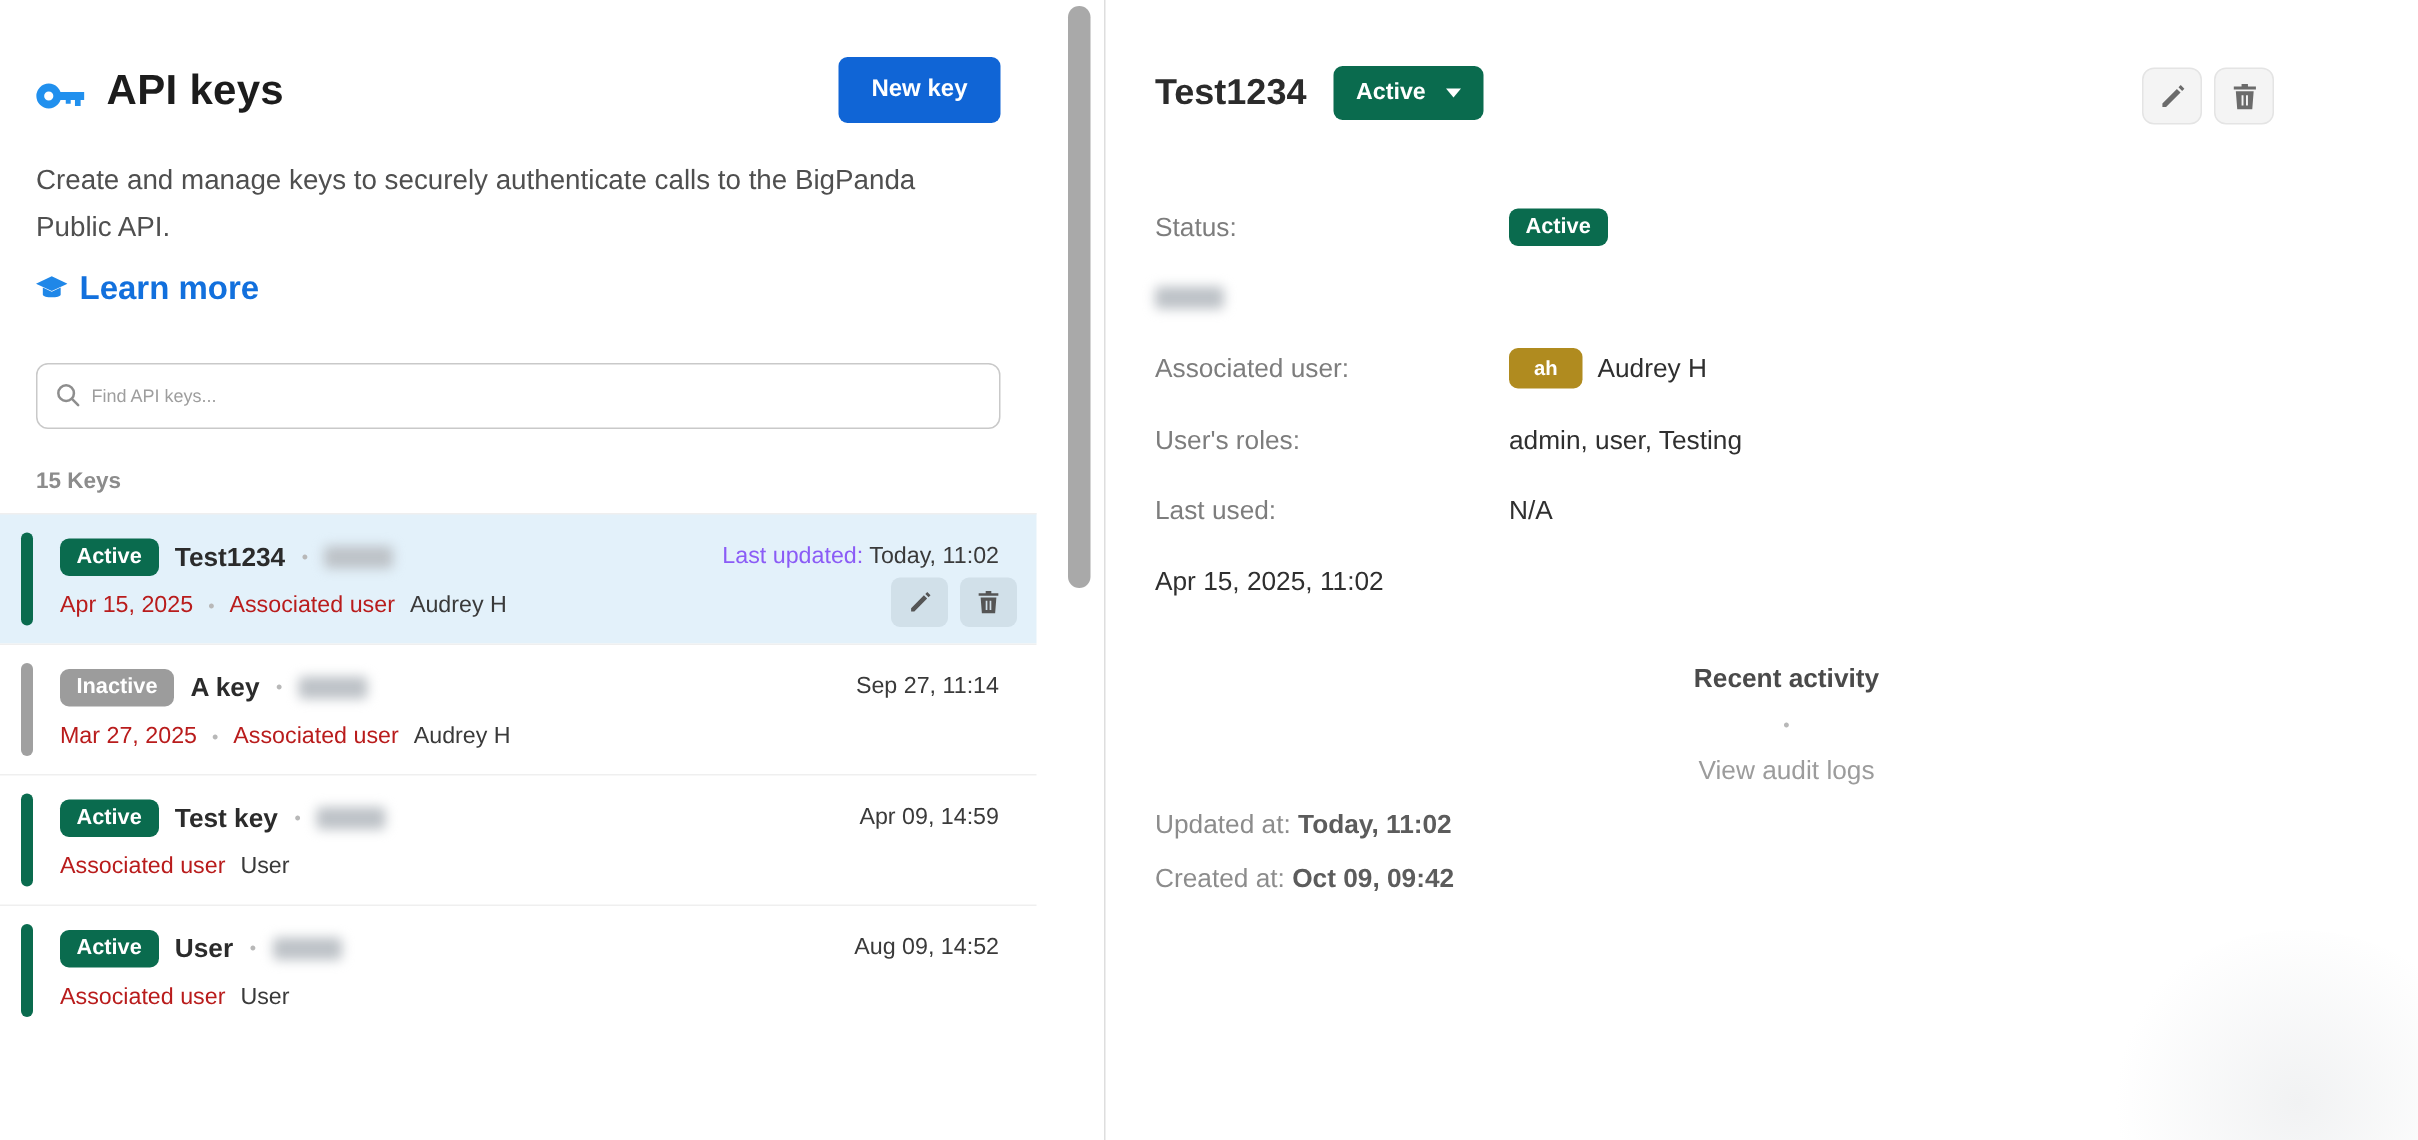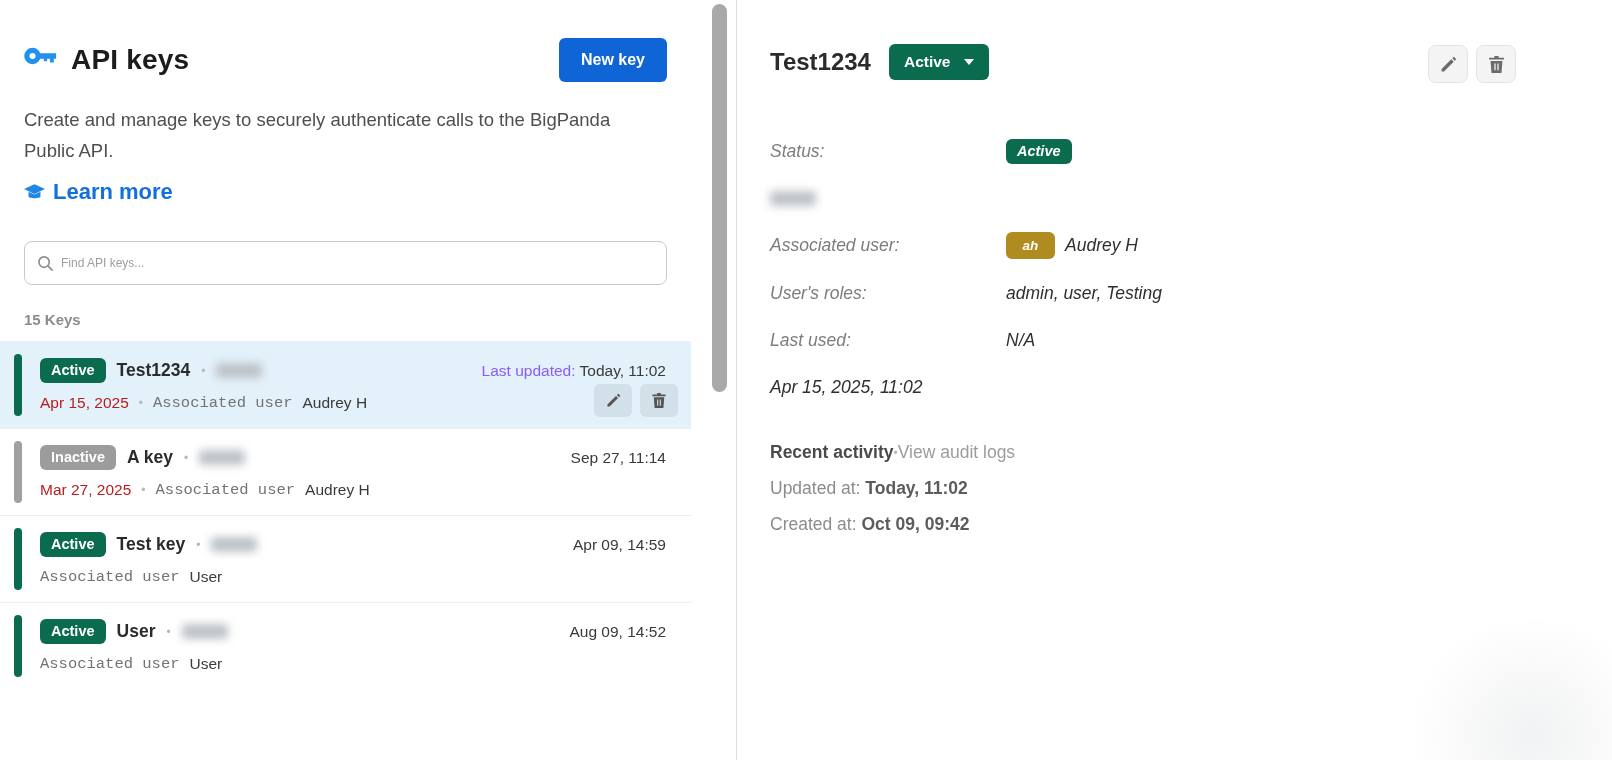--- a/index.html
+++ b/index.html
@@ -4,21 +4,21 @@
 <style>
   * { margin:0; padding:0; box-sizing:border-box; }
   html,body { width:1612px; height:760px; overflow:hidden; background:#fff;
     font-family:"Liberation Sans","DejaVu Sans",sans-serif; color:#2b2b2b; }
   body { position:relative; }
 
   
   .left-panel { position:absolute; left:0; top:0; width:691px; height:760px; background:#fff; }
   .left-inner { padding:0 24px; }
   .lp-header { display:flex; align-items:center; justify-content:space-between; margin-top:38px; }
-  .title-wrap { display:flex; align-items:flex-start; gap:13px; }
+  .title-wrap { display:flex; align-items:flex-end; gap:13px; }
   .page-title { font-size:28px; font-weight:bold; color:#1c1c1c; letter-spacing:.2px; }
   .new-key-btn { background:var(--primary-blue,#1065d6); color:#fff; border:none; border-radius:6px;
     font-family:inherit; font-weight:bold; font-size:16px; padding:13px 22px; cursor:pointer; }
   .desc { margin-top:22px; font-size:18.5px; line-height:31px; color:#4f4f4f; max-width:612px; }
   .learn-more { display:inline-flex; align-items:center; gap:8px; margin-top:13px;
     color:var(--link-blue,#1270dd); font-weight:bold; font-size:22px; text-decoration:none; cursor:pointer; }
   .search-box { margin-top:36px; height:44px; border:1px solid #c9c9c9; border-radius:8px;
     display:flex; align-items:center; padding:0 12px; gap:7px; background:#fff; }
   .search-box input { border:none; outline:none; flex:1; font-family:inherit; font-size:12px; color:#333; background:transparent; }
   .search-box input::placeholder { color:#9e9e9e; }
@@ -35,50 +35,50 @@
   .badge.active { background:var(--active-green,#0a6b4e); }
   .badge.inactive { background:var(--inactive-gray,#9c9c9c); }
   .key-name { font-weight:bold; font-size:17.5px; color:#2b2b2b; }
   .dot { color:#b8b8b8; font-size:12px; }
   .redacted { display:inline-block; width:46px; height:15px; background:#bdc2c7; border-radius:3px; filter:blur(4px); }
   .ts { margin-left:auto; font-size:15.5px; white-space:nowrap; }
   .ts-label { color:#8b5cf6;text-align:center; }
   .ts-value { color:#3a3a3a; }
   .line2 { display:flex; align-items:center; gap:10px; margin-top:11px; font-size:15.5px; }
   .date { color:#b91c1c; }
-  .assoc-label { color:#737373;font-family:Liberation Mono, monospace; }
+  .assoc-label { color:#b91c1c; }
   .assoc-name { color:#3a3a3a; }
   .row-actions { position:absolute; right:13px; bottom:11px; display:flex; gap:8px; }
   .action-btn { width:38px; height:33px; border:none; border-radius:6px; background:rgba(96,122,138,.14);
     display:flex; align-items:center; justify-content:center; cursor:pointer; }
 
   
   .scrollbar-thumb { position:absolute; left:712px; top:4px; width:15px; height:388px; background:#a9a9a9; border-radius:8px; cursor:grab; }
   .divider { position:absolute; left:736px; top:0; width:1px; height:760px; background:#dedede; }
 
   
   .right-panel { position:absolute; left:770px; top:0; right:0; height:760px; }
   .detail-header { display:flex; align-items:center; gap:18px; margin-top:44px; }
   .detail-title { font-size:24px; font-weight:bold; color:#2b2b2b; }
   .status-dropdown { background:var(--active-green,#0a6b4e); color:#fff; border:none; border-radius:6px;
     font-family:inherit; font-weight:bold; font-size:15.5px; padding:9px 15px; display:flex; align-items:center; gap:13px; cursor:pointer; }
   .caret-down { width:0; height:0; border-left:5px solid transparent; border-right:5px solid transparent; border-top:6px solid #fff; }
   .header-actions { position:absolute; top:45px; right:96px; display:flex; gap:8px; }
   .hdr-btn { width:40px; height:38px; background:#f4f4f4; border:1px solid #e4e4e4; border-radius:8px;
     display:flex; align-items:center; justify-content:center; cursor:pointer; }
 
-  .fields { margin-top:58px;font-style:italic; }
+  .fields { margin-top:58px; }
   .field-row { display:flex; align-items:center; margin-bottom:21px; min-height:26px; }
   .field-label { width:236px; flex:0 0 236px; font-size:17.5px; color:#7d7d7d; }
   .field-value { font-size:17.5px; color:#2f2f2f; display:flex; align-items:center; gap:10px; }
   .avatar { width:49px; height:27px; border-radius:6px; background:var(--avatar-gold,#b08b1f); color:#fff;
     font-weight:bold; font-size:13.5px; display:flex; align-items:center; justify-content:center; }
 
   .recent { margin-top:42px; }
-  .recent-head { display:flex; align-items:center; font-size:17.5px; }
+  .recent-head { display:flex; align-items:center; gap:13px; font-size:17.5px;flex-direction:column; }
   .recent-title { font-weight:bold; color:#4a4a4a; }
   .recent-link { color:#9c9c9c; cursor:pointer; }
   .recent-line { margin-top:15px; font-size:17.5px; color:#8c8c8c; }
   .recent-line b { color:#5c5c5c; }
 
   .corner-glow { position:absolute; right:-50px; bottom:-90px; width:260px; height:230px; border-radius:50%;
     background:radial-gradient(circle, #f1f2f3 0%, rgba(255,255,255,0) 70%); pointer-events:none; }
 
   svg { display:block; }
 </style>

